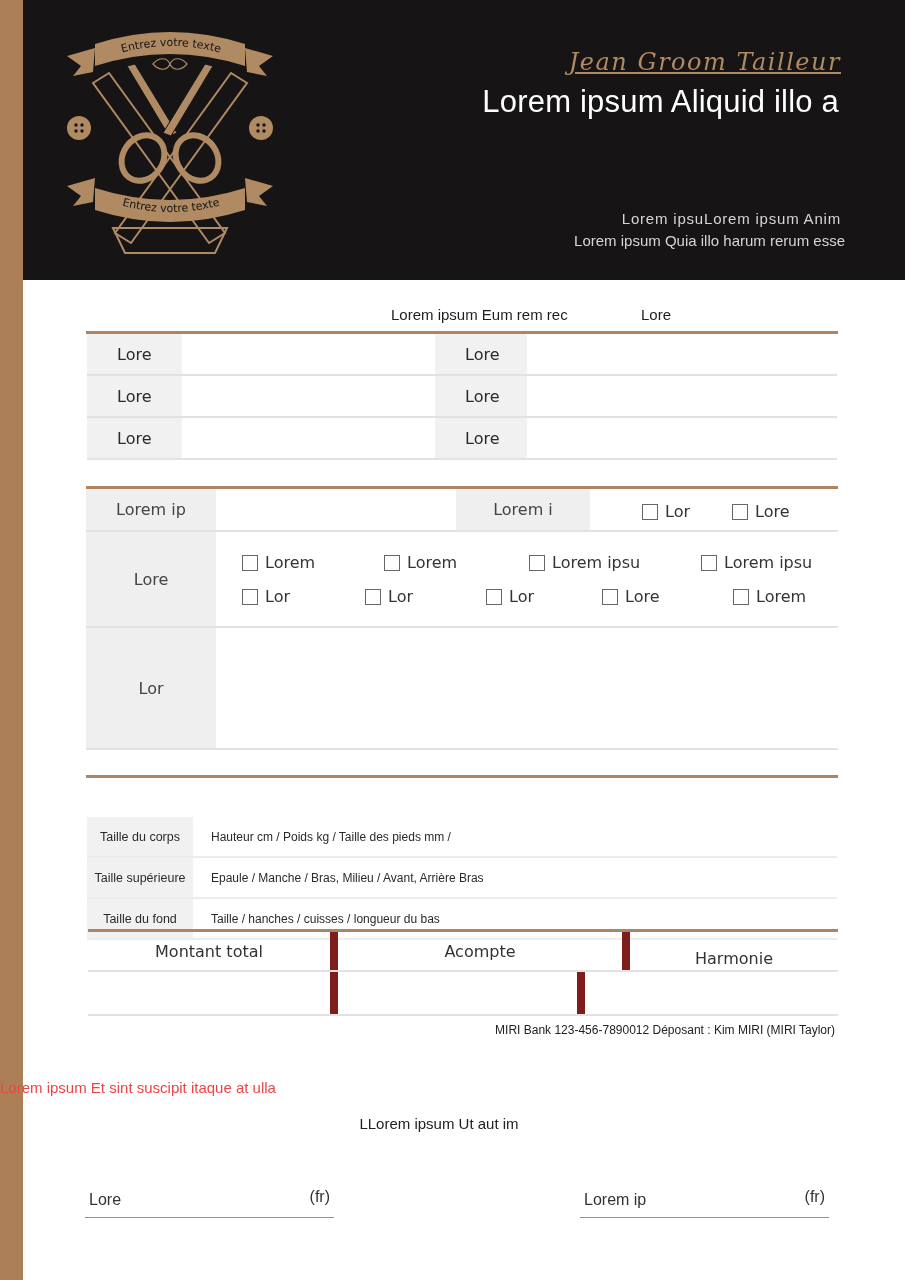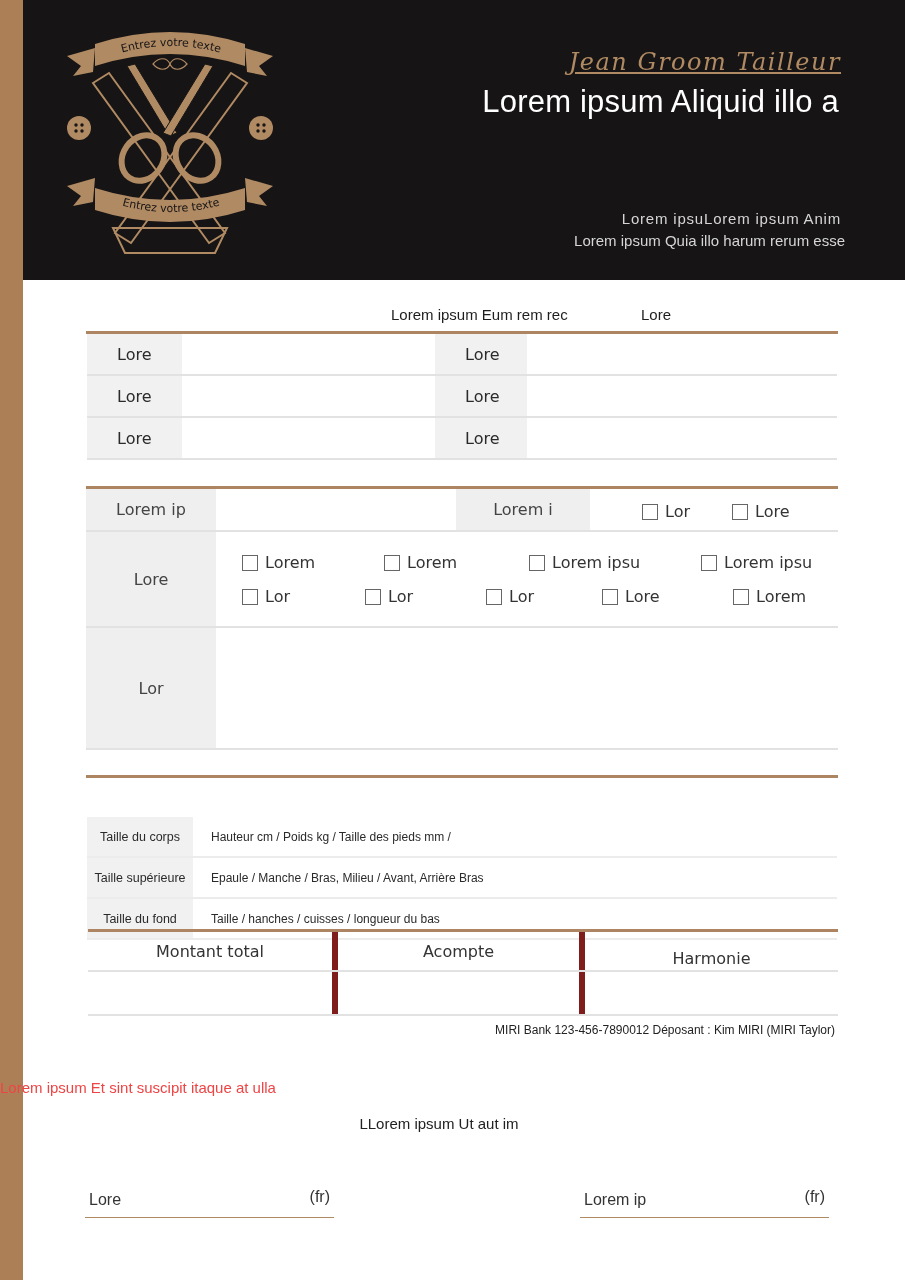--- a/index.html
+++ b/index.html
@@ -36,21 +36,21 @@
 
   
   .t3 { position: absolute; left: 87px; top: 779px; width: 750px; margin-top: 38px; }
   .t3-row { display: flex; height: 41px; border-bottom: 2px solid #ececec; }
   .t3-label { width: 106px; background: #f1f1f1; display: flex; align-items: center; justify-content: center; font-size: 12.5px; color: #2a2a2a; white-space: nowrap; }
   .t3-val { display: flex; align-items: center; padding-left: 18px; font-size: 12px; color: #2a2a2a; }
 
   
   .t4 { position: absolute; left: 88px; top: 932px; width: 750px; }
   .t4-row { display: flex; border-bottom: 2px solid #e2e2e2; }
-  .t4-cell { display: flex; align-items: center; justify-content: center; font-family: "DejaVu Sans", sans-serif; font-size: 16px; color: #333; border-right: 6px solid #7f1d1d; }
+  .t4-cell { display: flex; align-items: center; justify-content: center; font-family: "DejaVu Sans", sans-serif; font-size: 16px; color: #333; border-right: 8px solid #7f1d1d; }
   .t4-cell:last-child { border-right: none; }
 
   .bank { position: absolute; right: 70px; top: 1023px; font-size: 12px; color: #222; }
   .note1 { position: absolute; left: 0; width: 892px; text-align: left; top: 1079px; font-size: 15px; color: #ef4444; }
   .note2 { position: absolute; left: 0; width: 878px; text-align: center; top: 1115px; font-size: 15px; color: #222; }
 
   .sig { position: absolute; top: 1188px; height: 30px; border-bottom: 1.5px solid #b08a63; font-size: 16px; color: #333; }
   .sig .lbl { position: absolute; left: 4px; top: 3px; }
   .sig .unit { position: absolute; right: 4px; top: 0; }
 </style>
@@ -221,21 +221,21 @@
   <div class="t3-row">
     <div class="t3-label">Taille du fond</div>
     <div class="t3-val">Taille / hanches / cuisses / longueur du bas</div>
   </div>
 </div>
 
 <div class="rule" style="top:929px; left:88px; width:750px;"></div>
 <div class="t4">
   <div class="t4-row" style="height:40px;">
     <div class="t4-cell" style="width:250px;">Montant total</div>
-    <div class="t4-cell" style="width:247px;">Acompte</div>
+    <div class="t4-cell" style="width:292px;">Acompte</div>
     <div class="t4-cell" style="flex:1;margin-top:15px;">Harmonie</div>
   </div>
   <div class="t4-row" style="height:44px;">
     <div class="t4-cell" style="width:250px;"></div>
     <div class="t4-cell" style="width:247px;"></div>
     <div class="t4-cell" style="flex:1;"></div>
   </div>
 </div>
 <div class="bank">MIRI Bank 123-456-7890012 Déposant : Kim MIRI (MIRI Taylor)</div>
 

